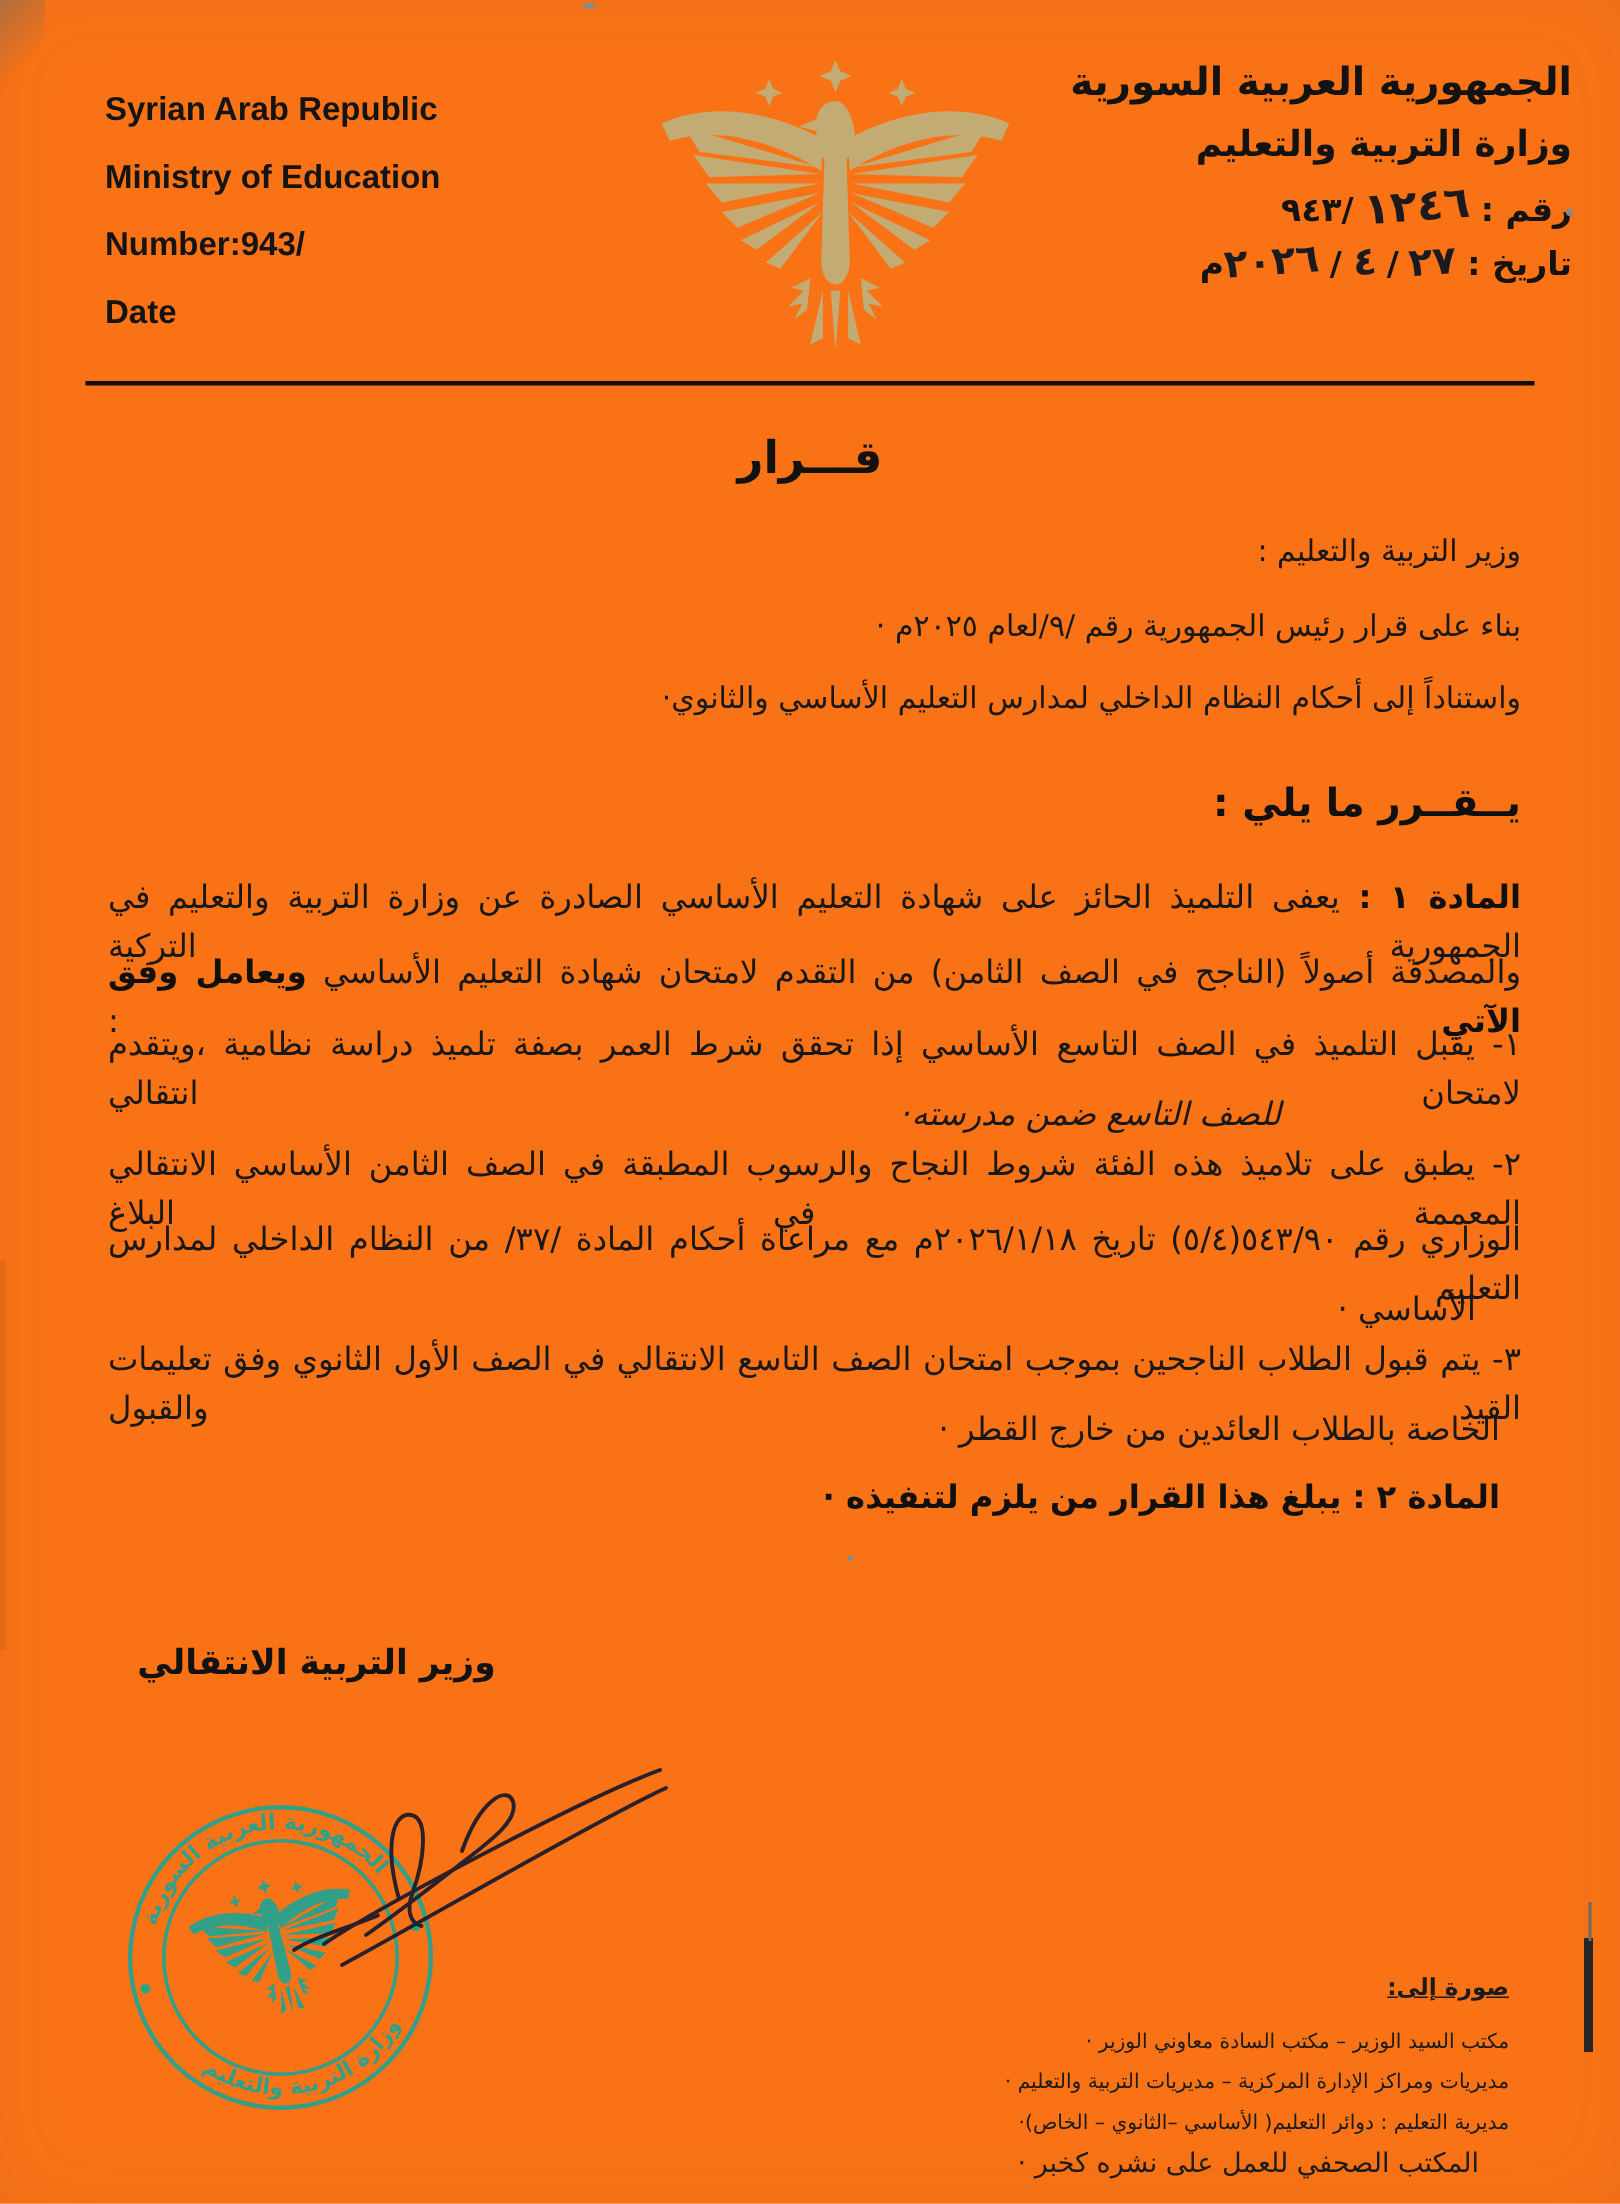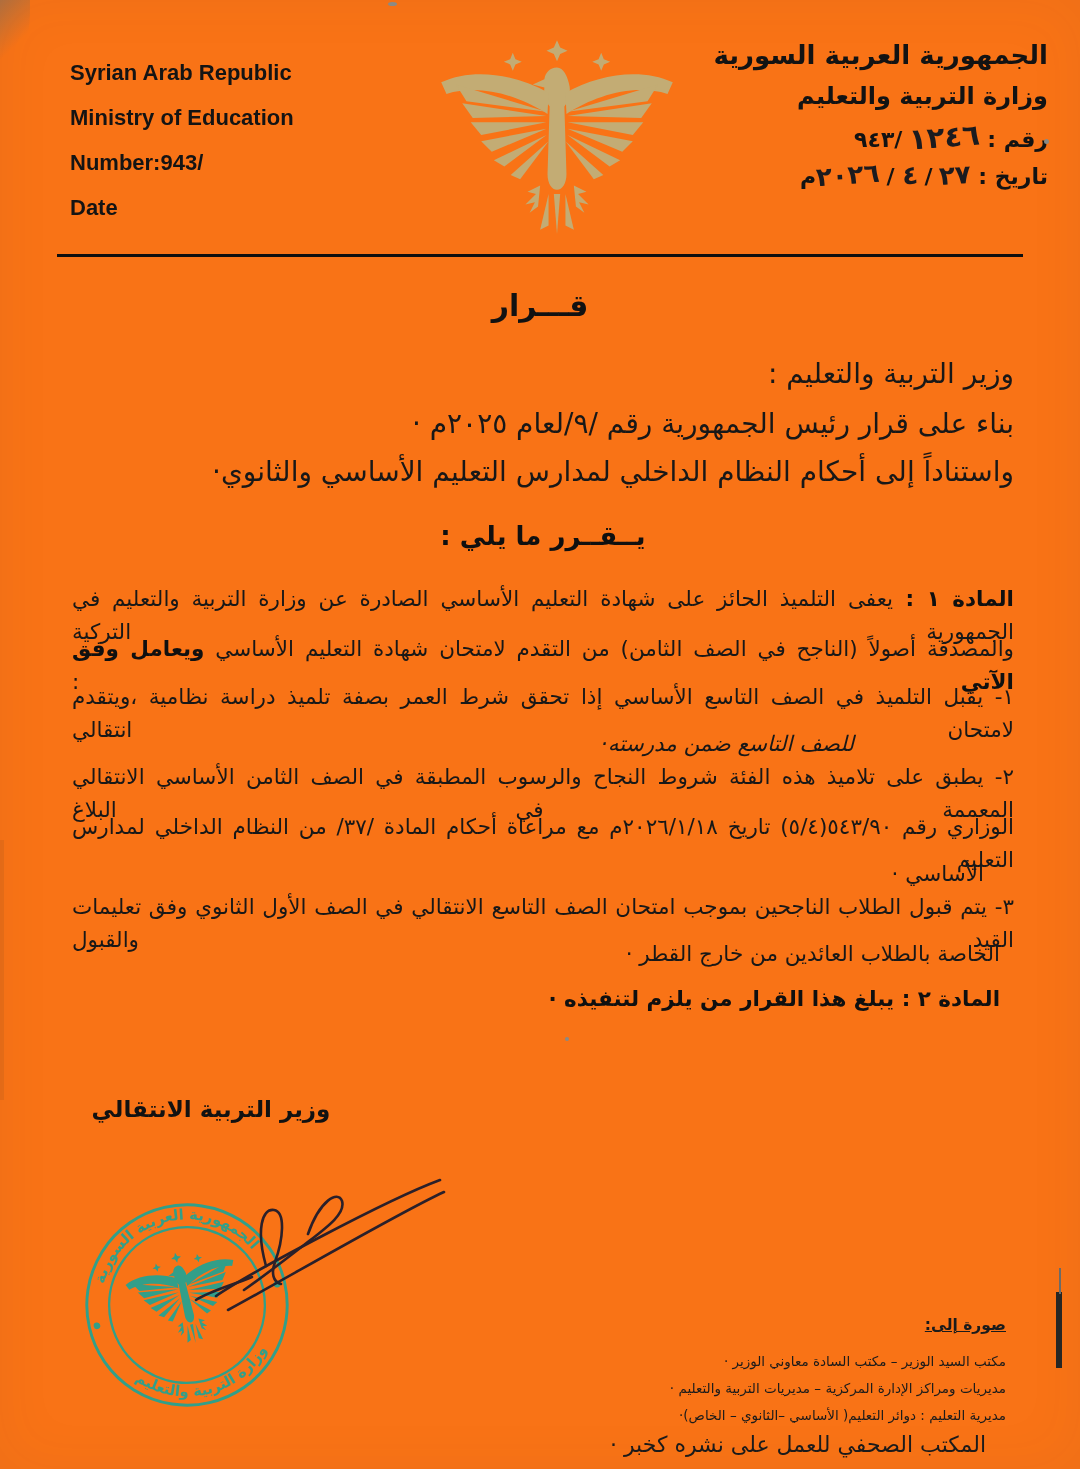--- a/index.html
+++ b/index.html
@@ -24,36 +24,36 @@
   .hand.sm{font-size:26px;}
   .rule{position:absolute;left:57px;top:254px;width:966px;height:3px;background:#0f0f0f;}
   
   .doc-title{position:absolute;left:0;right:0;top:288px;text-align:center;direction:rtl;
     font-size:30px;font-weight:700;color:#121212;}
   
   #body-lines{position:absolute;inset:0;}
   .bline{position:absolute;left:72px;right:66px;direction:rtl;text-align:right;
     font-size:21.5px;color:#181818;line-height:1.55;}
   .bline.justify{text-align:justify;text-align-last:justify;-moz-text-align-last:justify;}
-  .bline.center{text-align:center;}
+  .bline.center{text-align:right;}
   .bline.bold,.b{font-weight:700;color:#101010;}
-  .bline.fs22{font-size:28px;}
+  .bline.fs22{font-size:20px;}
   .bline.fs26{font-size:26px;}
   
   .sig-block{position:absolute;left:52px;top:1096px;width:318px;text-align:center;direction:rtl;color:#121212;}
   .sig-title{font-size:23px;font-weight:700;}
   .sig-name{font-size:24px;font-weight:700;margin-top:24px;white-space:nowrap;}
   .stamp{position:absolute;left:80px;top:1198px;width:214px;height:214px;
     transform:rotate(-13deg);opacity:.93;z-index:2;}
   .signature-ink{position:absolute;left:188px;top:1170px;width:260px;height:162px;z-index:3;}
   
   .dist{position:absolute;right:74px;top:1316px;width:560px;direction:rtl;text-align:right;color:#1b1b1b;}
   .dist-heading{font-size:15.5px;font-weight:700;text-decoration:underline;margin-bottom:14px;}
   .dist-item{font-size:13.5px;line-height:27px;white-space:nowrap;}
-  .dist-press{font-size:22px;margin-top:3px;padding-left:0;padding-right:20px;white-space:nowrap;}
+  .dist-press{font-size:18px;margin-top:3px;padding-left:0;padding-right:20px;white-space:nowrap;}
   
   .art{position:absolute;pointer-events:none;}
   .art-tl{left:0;top:0;width:30px;height:64px;
     background:linear-gradient(135deg,rgba(110,108,100,.5),rgba(110,108,100,0) 65%);border-bottom-right-radius:80%;}
   .art-edge{left:1056px;top:1292px;width:6px;height:76px;background:#262624;}
   .art-edge2{left:1059px;top:1268px;width:2px;height:26px;background:#6b6b68;}
   .speck{border-radius:50%;background:#8a8a85;}
 </style>
 </head>
 <body>

